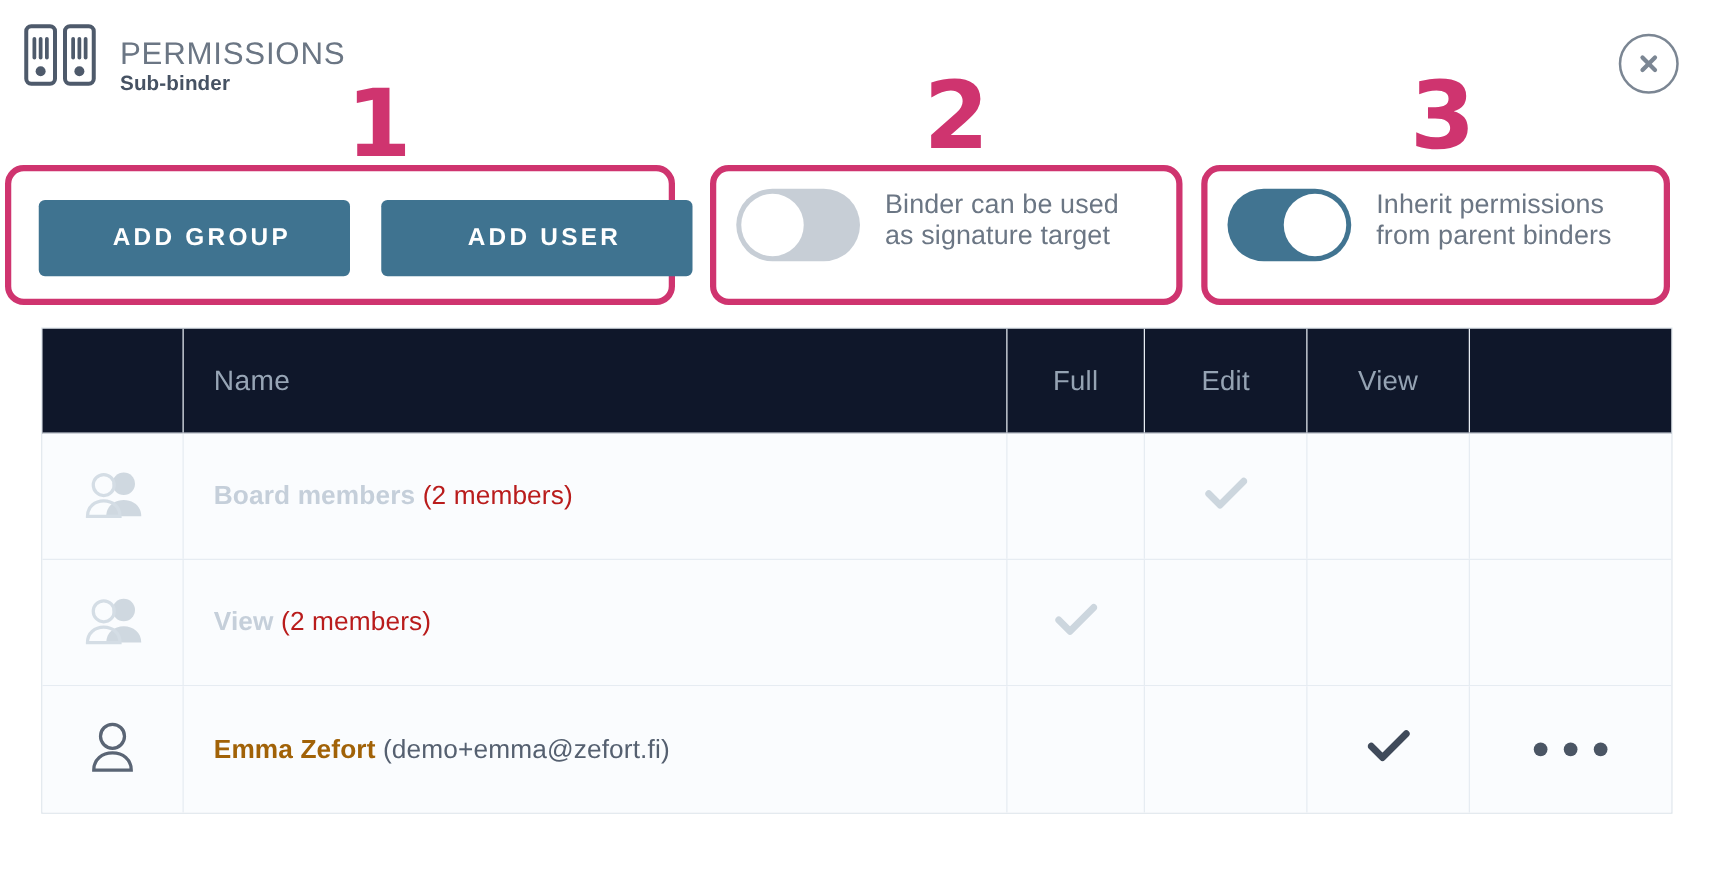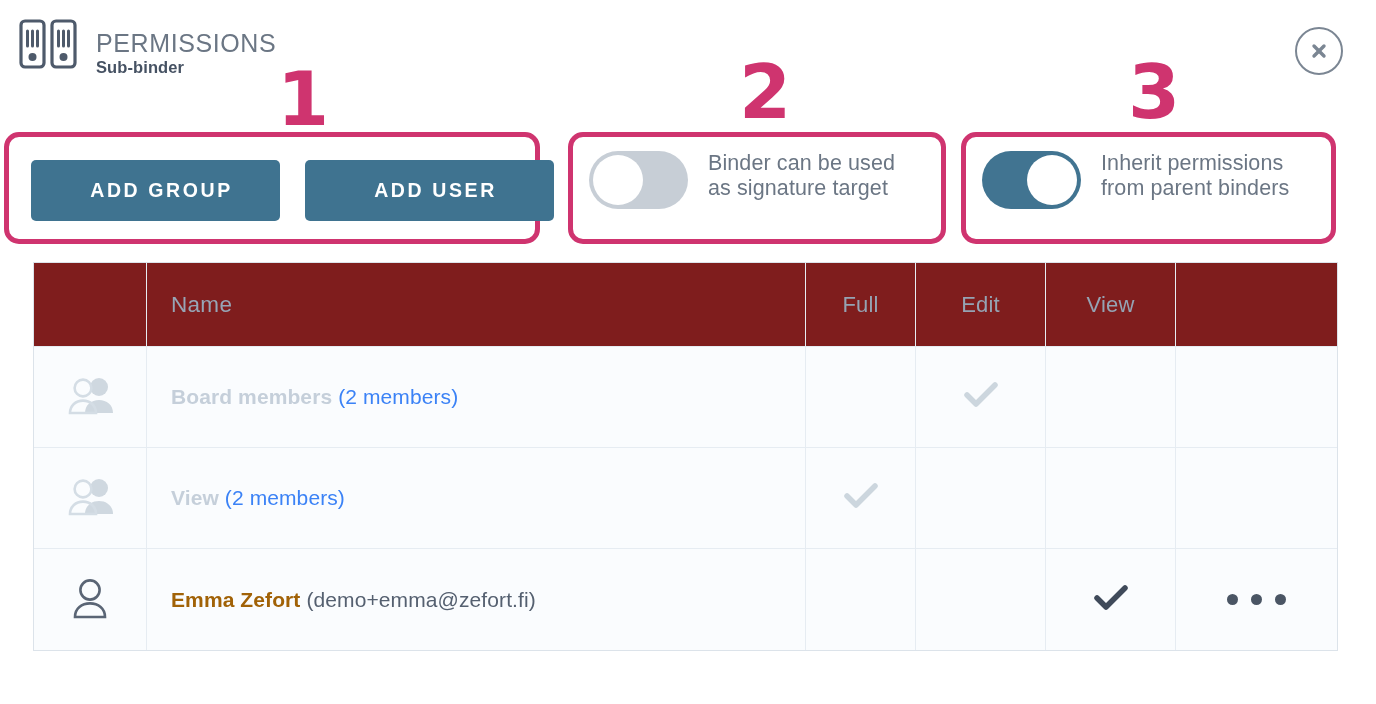--- a/index.html
+++ b/index.html
@@ -74,40 +74,40 @@
   }
 
   
   #perm-table {
     position: absolute; left: 33px; top: 262px;
     width: 1305px; border: 1.5px solid #dce3ea;
     background: #ffffff;
   }
   .p-row { display: flex; border-bottom: 1.5px solid #e6ecf2; }
   .p-row:last-child { border-bottom: none; }
-  .p-row.header-row { height: 84px; background: #7f1d1d; }
+  .p-row.header-row { height: 84px; background: #0f172a; }
   .p-row.data-row { height: 101px; background: #fafcfe; }
   .c-icon { width: 113px; flex: none; border-right: 1.5px solid #e6ecf2;
             display: flex; align-items: center; justify-content: center; }
   .c-name { flex: 1 1 auto; display: flex; align-items: center;
             padding-left: 24px; border-right: 1.5px solid #e6ecf2; }
   .c-perm { width: 110px; flex: none; border-right: 1.5px solid #e6ecf2;
             display: flex; align-items: center; justify-content: center; }
   .c-perm.wide { width: 130px; }
   .c-menu { width: 161px; flex: none; display: flex;
             align-items: center; justify-content: center; }
 
   .col-head { font-size: 22px; color: #95a3b3; font-weight: 400; letter-spacing: 0.2px; }
   .name-head { font-size: 22.5px; color: #97a5b5; letter-spacing: 0.3px; }
 
   .row-name { font-size: 21px; letter-spacing: 0.1px; }
   .row-name .primary { font-weight: bold; margin-top: 16px; }
   .row-name .secondary { font-weight: 400; }
   .row-muted .primary   { color: #c5cfda; }
-  .row-muted .secondary { color: #3b82f6; }
+  .row-muted .secondary { color: #b91c1c; }
   .row-active .primary   { color: #a16207; }
   .row-active .secondary { color: #556070; }
 
   .dots { display: flex; gap: 13px; cursor: pointer; }
   .dots span { width: 11px; height: 11px; border-radius: 50%; background: #4a5564; }
 </style>
 </head>
 <body>
 
 <div id="root">

